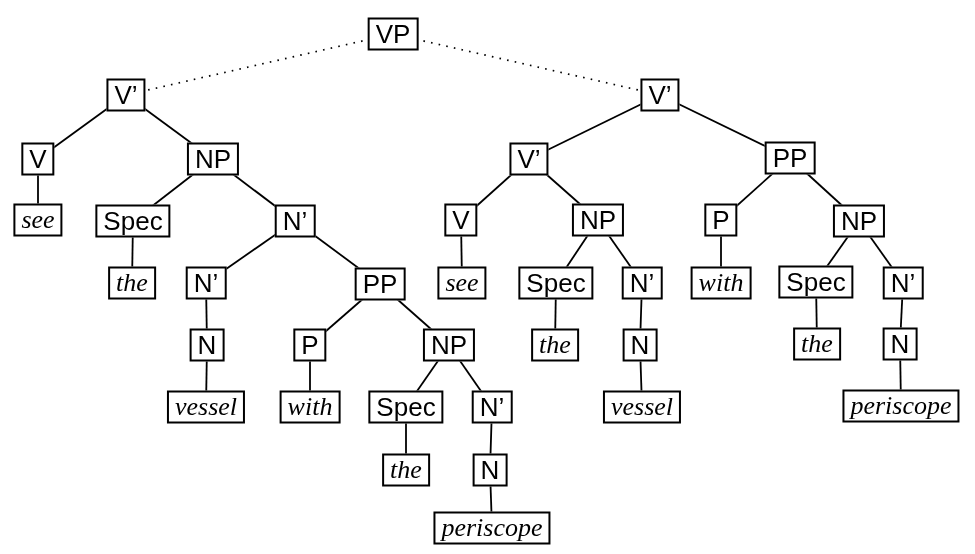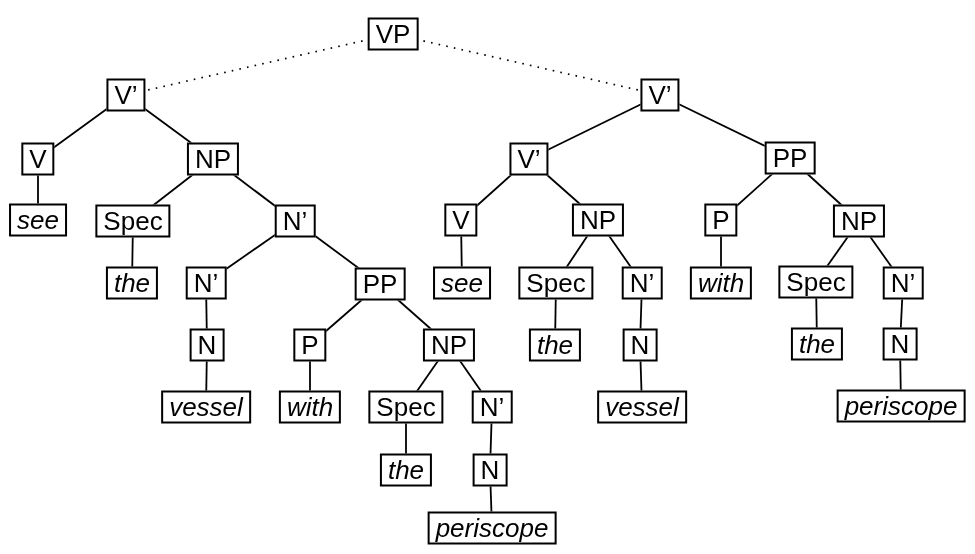--- a/index.html
+++ b/index.html
@@ -3,21 +3,21 @@
 <meta charset="utf-8">
 <style>
   html,body{margin:0;padding:0;background:#fff;}
   #diagram{position:relative;width:975px;height:554px;background:#fff;overflow:hidden;margin-top:8px;}
   #edges{position:absolute;left:0;top:0;}
   #edges line{stroke:#000;stroke-width:1.8;}
   #edges line.dotted{stroke-width:1.7;stroke-dasharray:1.6 6.2;}
   .node{position:absolute;transform:translate(-50%,-50%);background:#fff;border:2px solid #000;
         padding:1px 6px 2px;font-family:"Liberation Sans",sans-serif;font-size:26px;line-height:1.0;
         color:#000;white-space:nowrap;}
-  .node.word{font-style:italic;}
+  .node.word{font-style:italic;font-family:Liberation Serif, serif;}
 </style>
 </head>
 <body>
 
 <div id="diagram">
   <svg id="edges" width="975" height="554">
       <line x1="393" y1="26" x2="126" y2="87" class="dotted"></line>
       <line x1="393" y1="26" x2="660" y2="87" class="dotted"></line>
       <line x1="126" y1="87" x2="38" y2="151"></line>
       <line x1="126" y1="87" x2="213" y2="151"></line>

